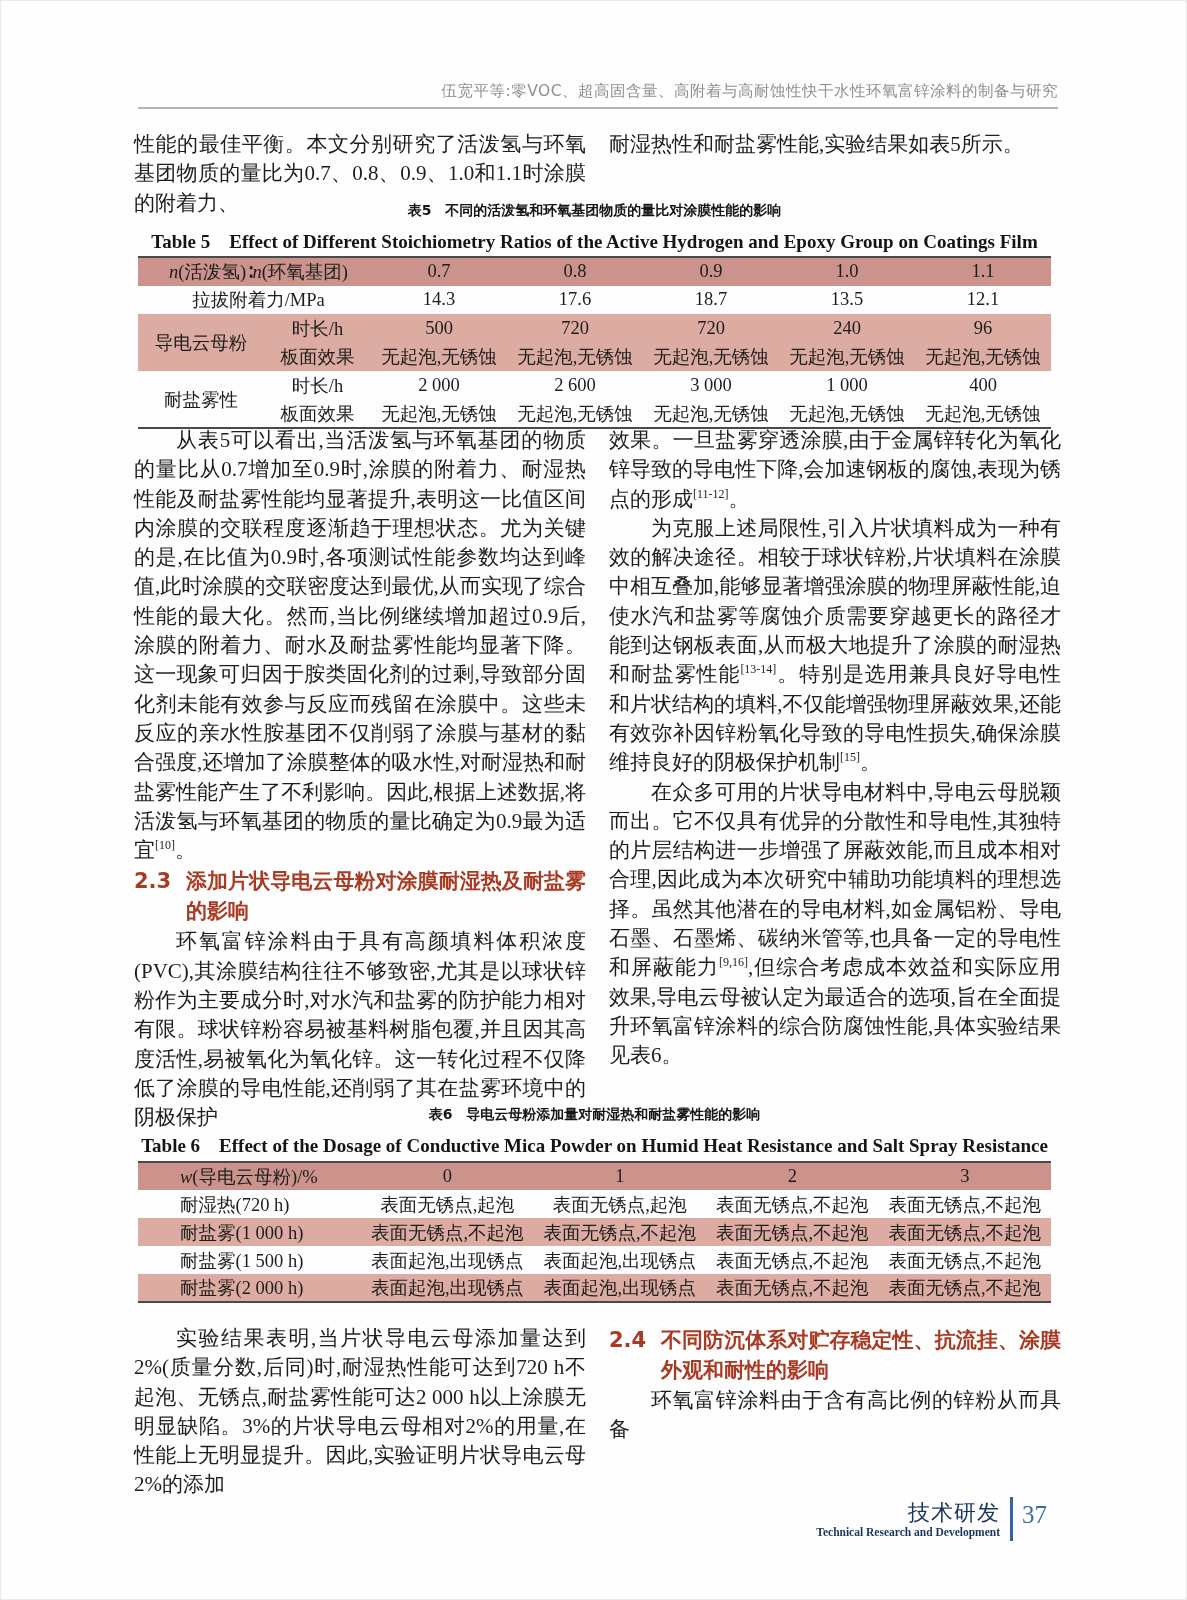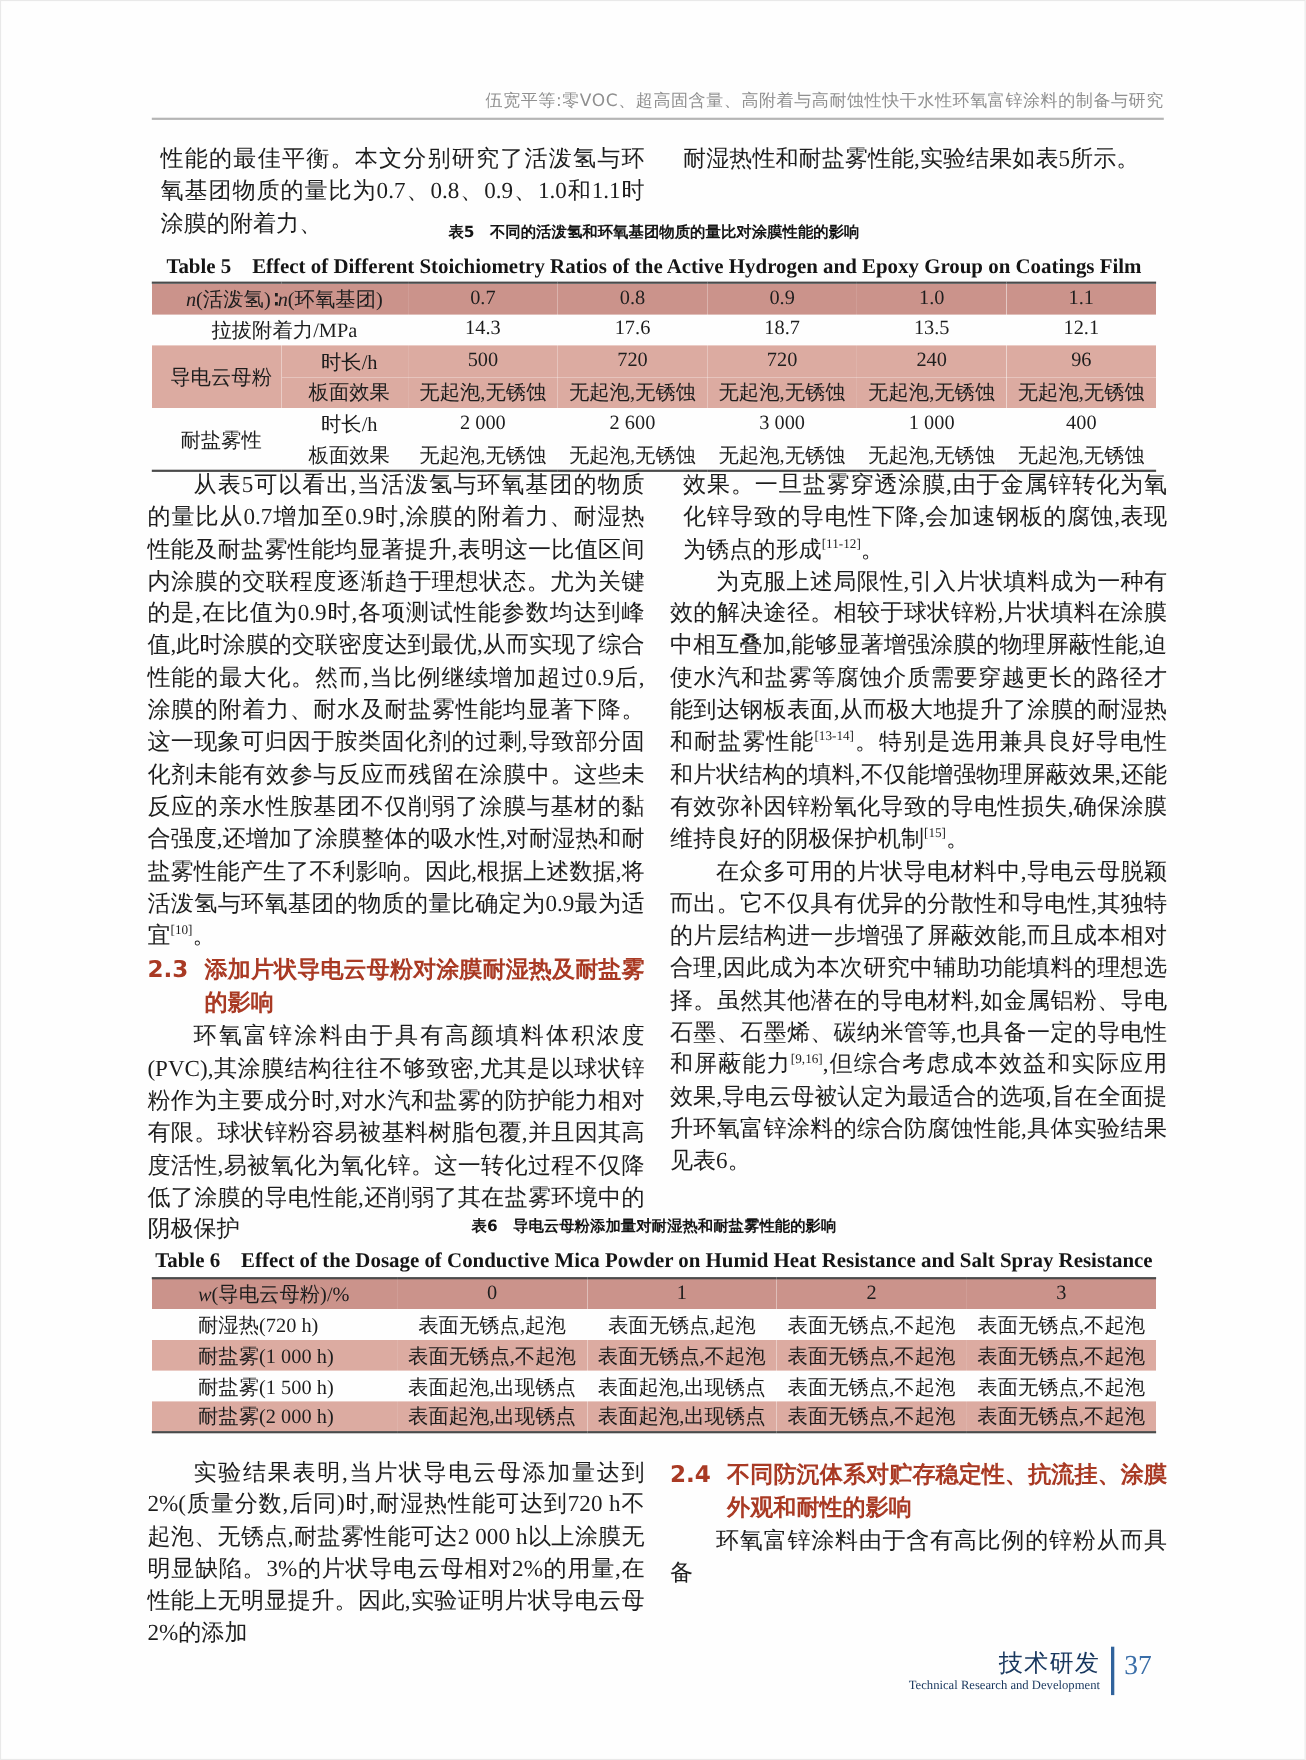--- a/index.html
+++ b/index.html
@@ -20,21 +20,21 @@
   }
   .head-rule{position:absolute;top:106px;left:137px;width:920px;height:2px;background:var(--rule-gray,#b5b5b5);}
 
   .twocol{position:absolute;left:133px;width:927px;display:flex;gap:23px;}
   #intro{top:129px;}
   #main{top:425px;}
   #bottom{top:1323px;}
   .col{width:452px;font-size:21px;line-height:29.3px;text-align:justify;color:#1d1d1d;}
   .col p{text-align:justify;}
   p.ind{text-indent:2em;}
-  p.cont{text-indent:0;margin-left:12px;}
+  p.cont{text-indent:0;}
 
   .heading{
     display:flex;color:var(--accent-red,#a93a24);
     font-family:"DejaVu Sans","Liberation Sans",sans-serif;
     font-weight:bold;font-size:21px;line-height:29.5px;margin:2px 0 1px 0;text-align:left;
   }
   .heading .num{flex:0 0 52px;}
   .heading .txt{flex:1;text-align:justify;}
 
   .cap-cn{
@@ -58,21 +58,21 @@
   #table6 .lbl{padding-left:42px;}
   .rowdark td{background:var(--table-header-pink,#cb938b);}
   .rowlite td{background:var(--table-stripe-pink,#dcaba1);}
 
   .footer{position:absolute;top:1496px;right:139px;display:flex;align-items:center;}
   .footer-text{text-align:right;}
   .footer-cn{
     font-family:"DejaVu Sans","Liberation Sans",sans-serif;font-weight:normal;
     font-size:22px;line-height:25px;color:var(--footer-navy,#17365d);letter-spacing:1px;
   }
-  .footer-en{font-size:11.5px;font-weight:normal;line-height:14px;color:var(--footer-navy,#17365d);text-align:center;}
+  .footer-en{font-size:11.5px;font-weight:bold;line-height:14px;color:var(--footer-navy,#17365d);text-align:center;}
   .footer-bar{width:3px;height:44px;background:#31639c;margin:0 9px 0 10px;}
   .footer-page{font-size:25px;color:var(--page-number-blue,#3a6ea8);padding-bottom:8px;}
 </style>
 </head>
 <body>
 
 <div class="running-head">伍宽平等:零VOC、超高固含量、高附着与高耐蚀性快干水性环氧富锌涂料的制备与研究</div>
 <div class="head-rule"></div>
 
 <div class="twocol" id="intro">

